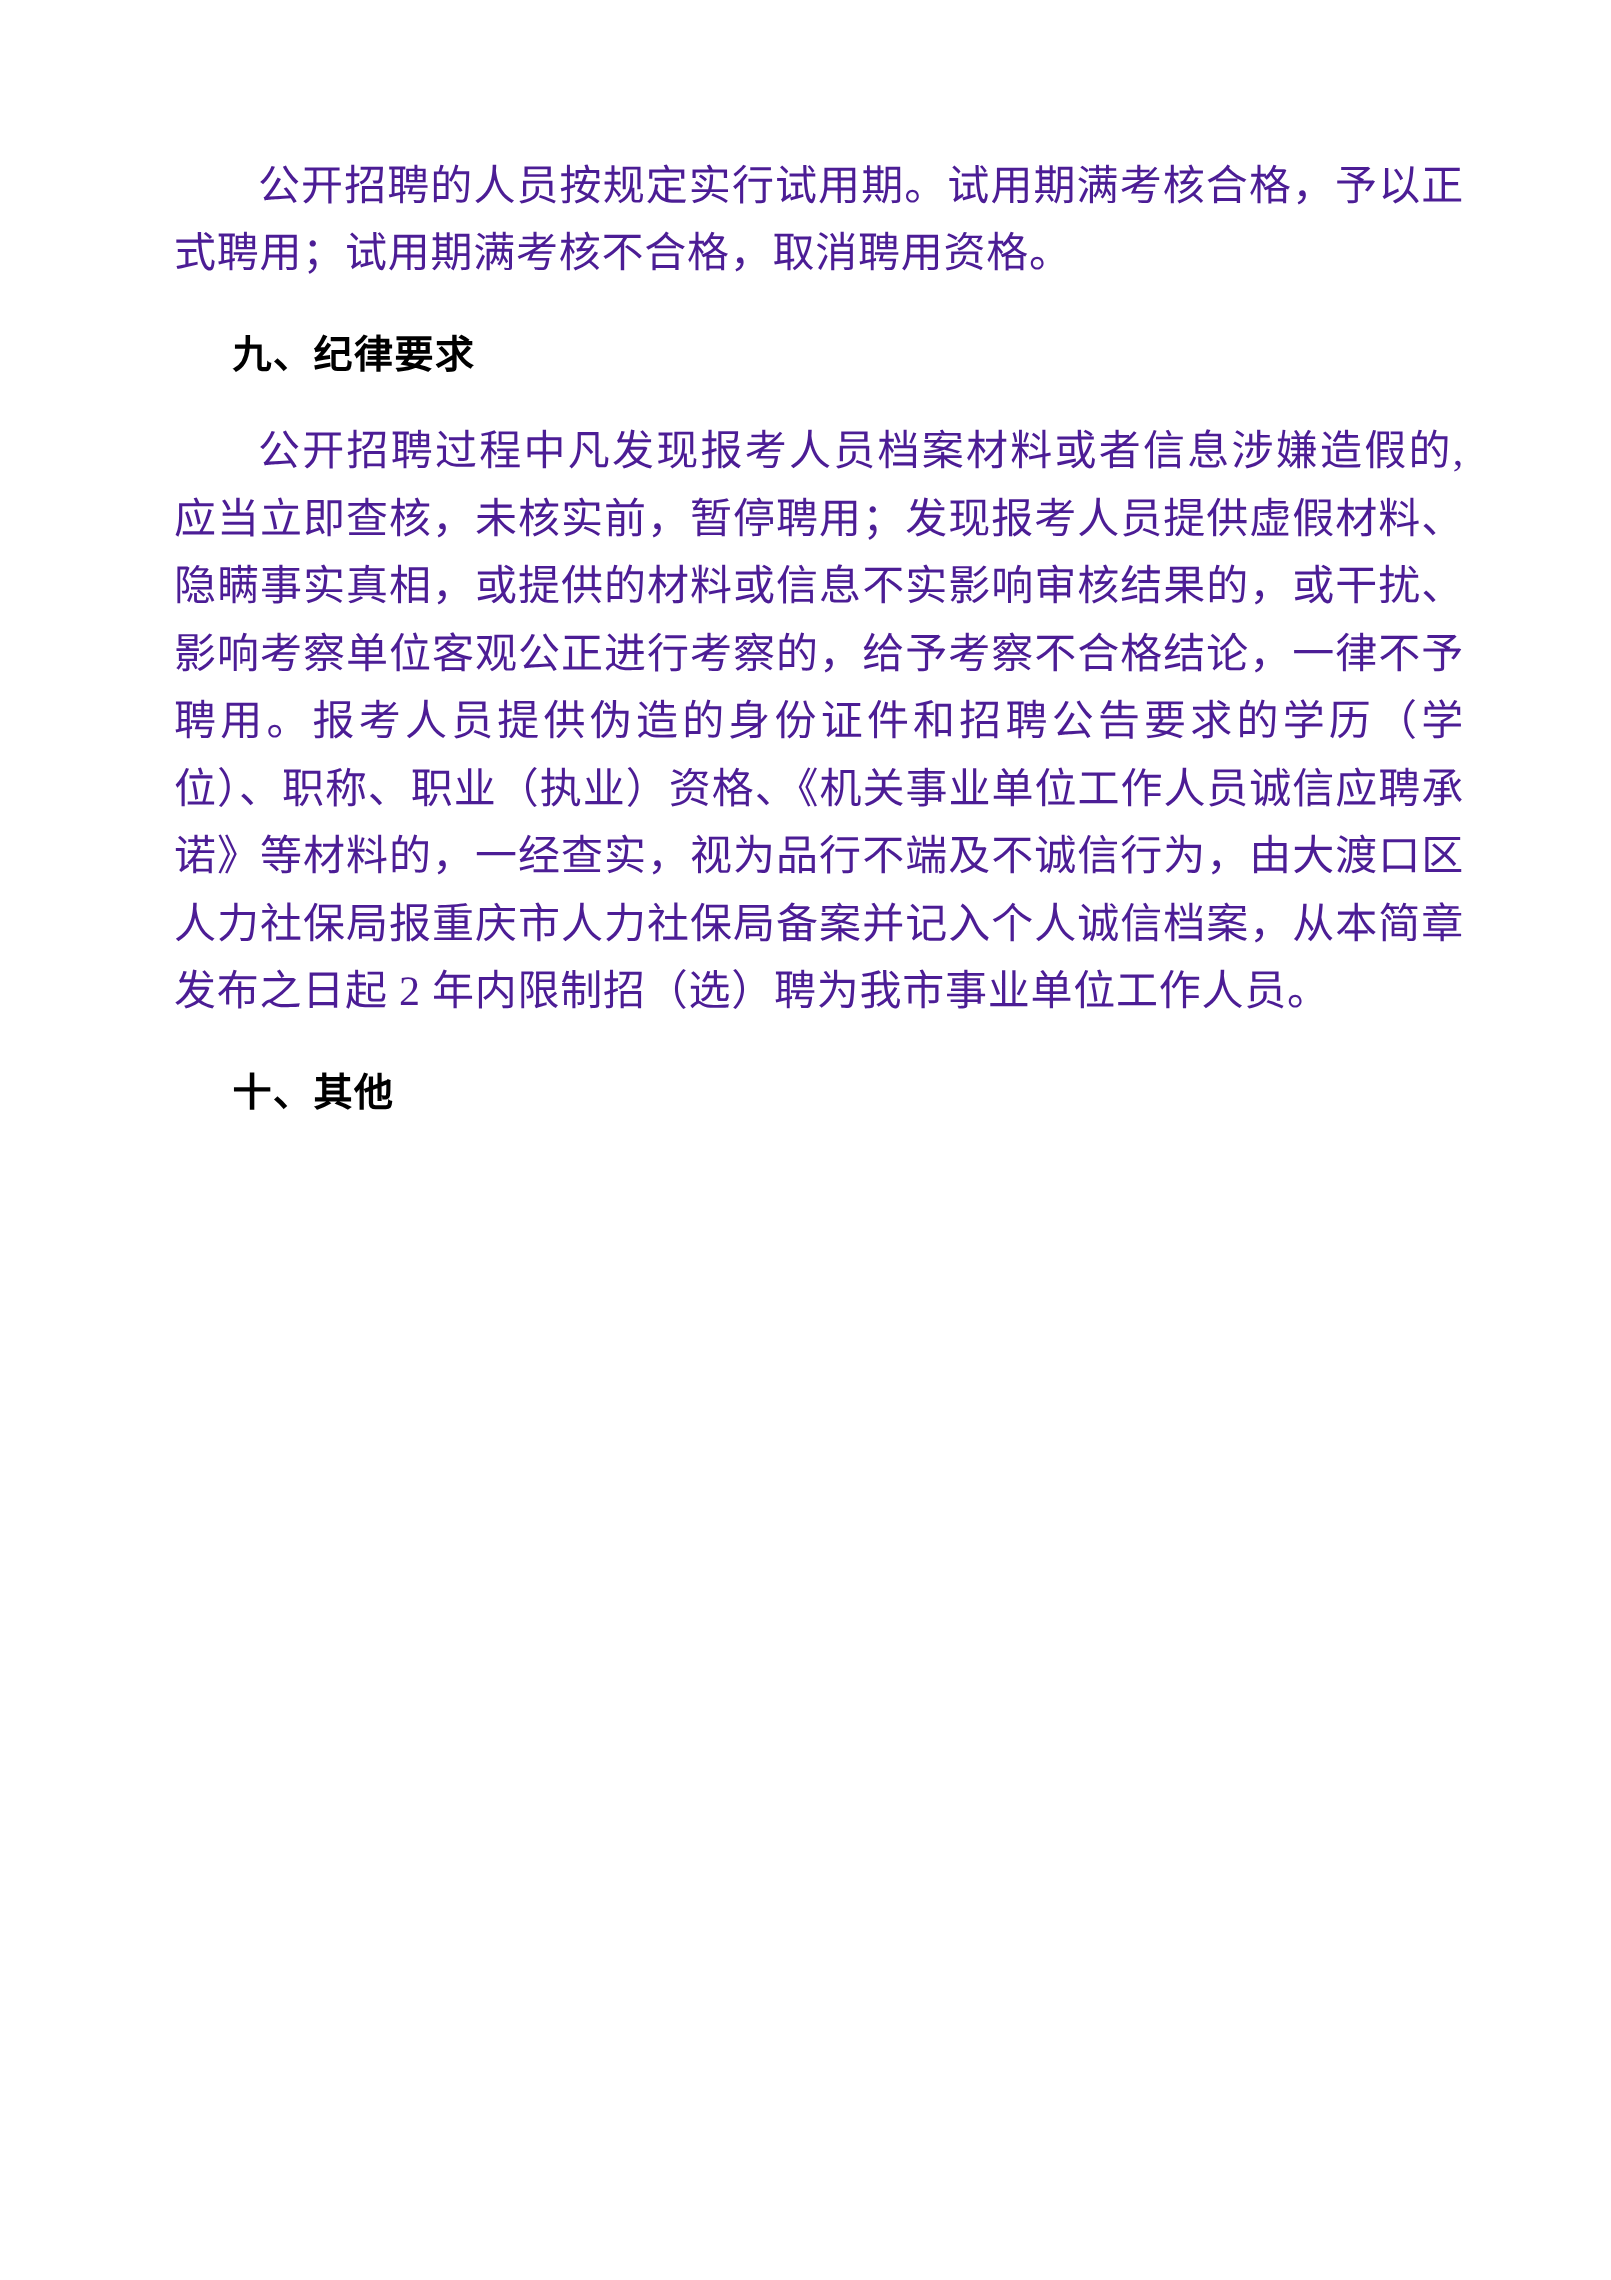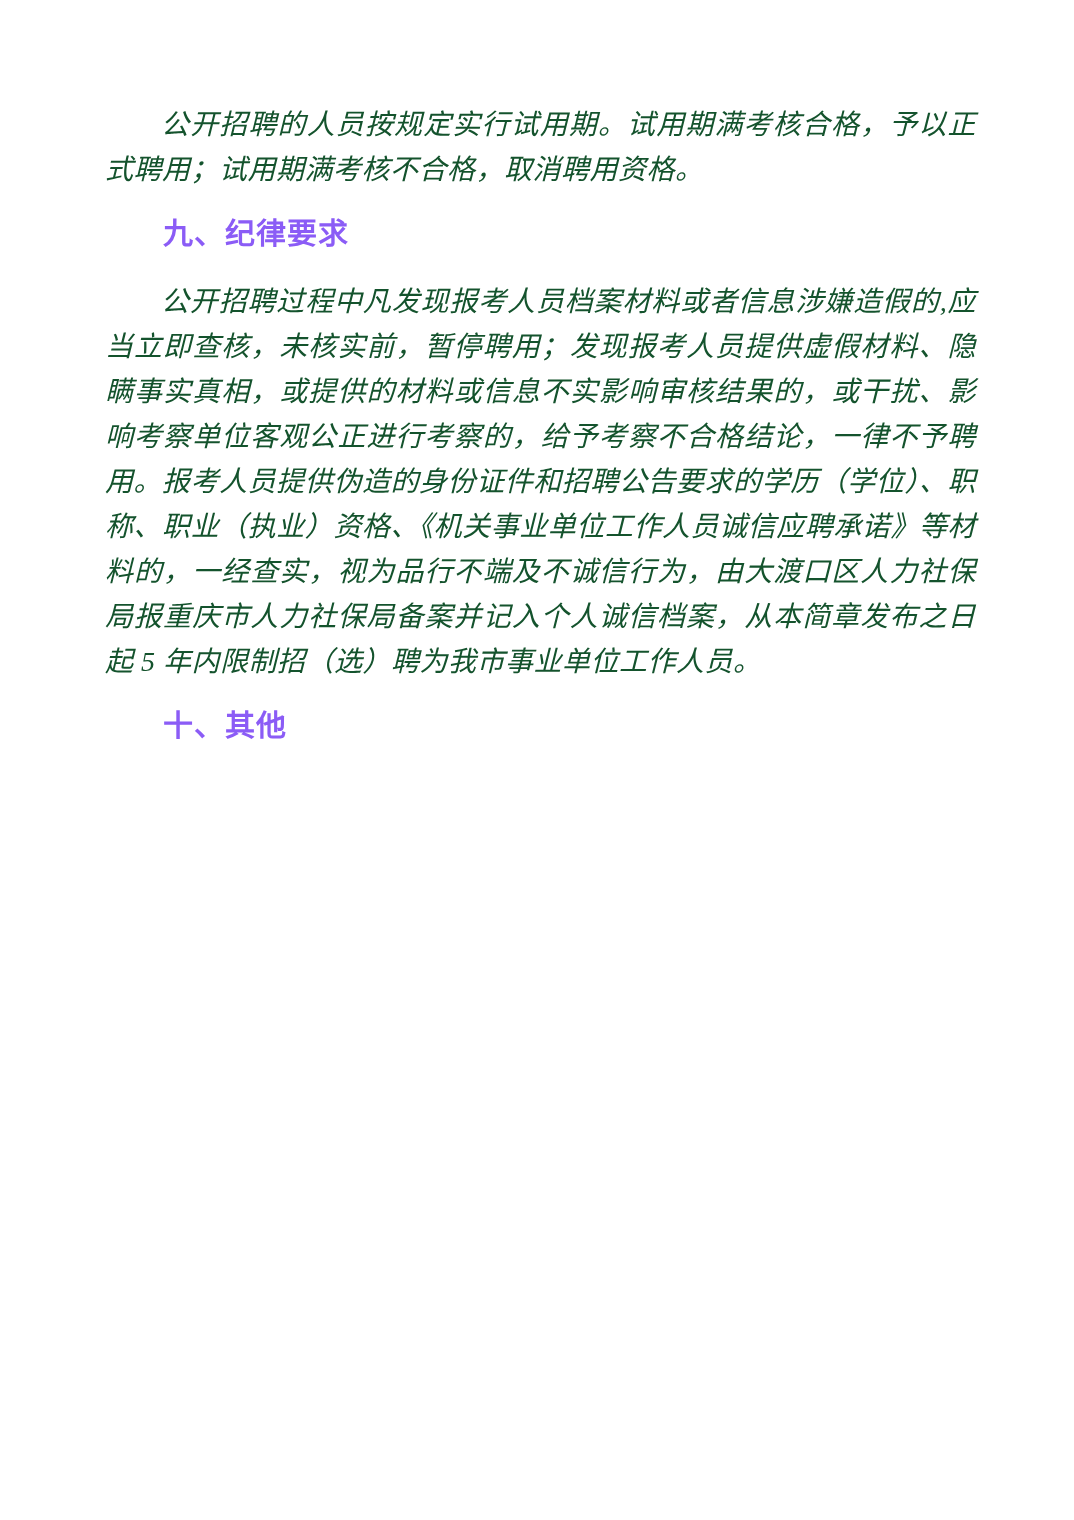--- a/index.html
+++ b/index.html
@@ -16,42 +16,41 @@
       overflow: hidden;
       margin: 0 auto;
     }
     .doc {
       padding: 102px 98px 0 103px;
     }
     .body-para {
       font-family: "Liberation Serif", "DejaVu Serif", serif;
       font-size: 28px;
       line-height: 45px;
-      color: #14532d;
+      color: #4c1d95;
       text-align: justify;
       text-justify: inter-ideograph;
       text-indent: 2em;
-      margin: 0 0 18px 2px;
+      margin: 0 0 18px 13px;
       letter-spacing: 0.5px;
-      font-style: italic;
     }
     .section-heading {
-      font-family: Liberation Mono, monospace;
-      font-size: 30px;
+      font-family: Liberation Sans, sans-serif;
+      font-size: 26px;
       line-height: 45px;
       font-weight: bold;
-      color: #8b5cf6;
+      color: #000000;
       text-indent: 2em;
       margin: 22px 0 20px 0;
       letter-spacing: 1px;
     }
   </style>
 </head>
 <body>
 
 <div class="page">
   <article class="doc">
     <p class="body-para">公开招聘的人员按规定实行试用期。试用期满考核合格，予以正式聘用；试用期满考核不合格，取消聘用资格。</p>
     <h2 class="section-heading">九、纪律要求</h2>
-    <p class="body-para">公开招聘过程中凡发现报考人员档案材料或者信息涉嫌造假的,应当立即查核，未核实前，暂停聘用；发现报考人员提供虚假材料、隐瞒事实真相，或提供的材料或信息不实影响审核结果的，或干扰、影响考察单位客观公正进行考察的，给予考察不合格结论，一律不予聘用。报考人员提供伪造的身份证件和招聘公告要求的学历（学位）、职称、职业（执业）资格、《机关事业单位工作人员诚信应聘承诺》等材料的，一经查实，视为品行不端及不诚信行为，由大渡口区人力社保局报重庆市人力社保局备案并记入个人诚信档案，从本简章发布之日起 5 年内限制招（选）聘为我市事业单位工作人员。</p>
+    <p class="body-para">公开招聘过程中凡发现报考人员档案材料或者信息涉嫌造假的,应当立即查核，未核实前，暂停聘用；发现报考人员提供虚假材料、隐瞒事实真相，或提供的材料或信息不实影响审核结果的，或干扰、影响考察单位客观公正进行考察的，给予考察不合格结论，一律不予聘用。报考人员提供伪造的身份证件和招聘公告要求的学历（学位）、职称、职业（执业）资格、《机关事业单位工作人员诚信应聘承诺》等材料的，一经查实，视为品行不端及不诚信行为，由大渡口区人力社保局报重庆市人力社保局备案并记入个人诚信档案，从本简章发布之日起 2 年内限制招（选）聘为我市事业单位工作人员。</p>
     <h2 class="section-heading">十、其他</h2>
   </article>
 </div>
 
 </body></html>

